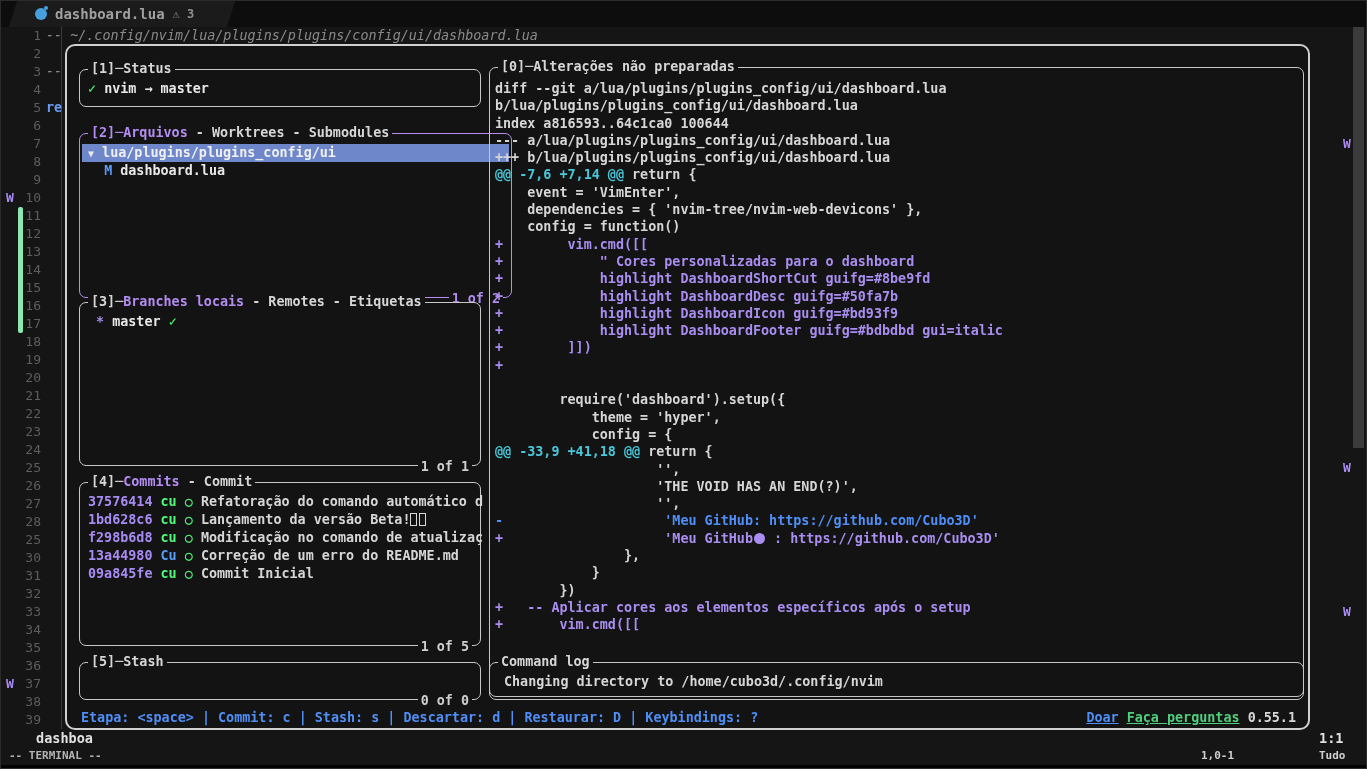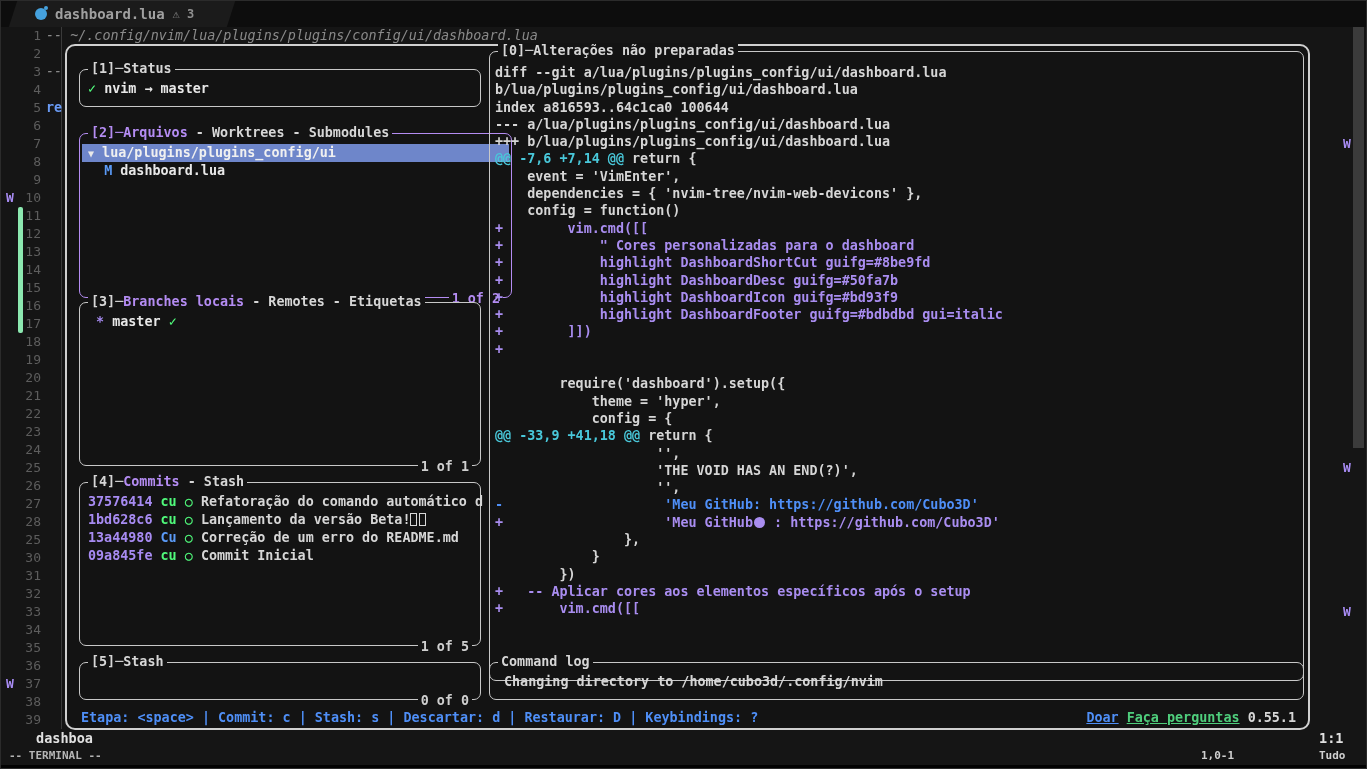--- a/index.html
+++ b/index.html
@@ -153,36 +153,37 @@
 
   <div class="panel" style="left:78px;top:301px;width:402px;height:164px;">
     <div class="ptitle"><span class="t-white">[3]</span><span class="t-white">─</span><span class="t-purple">Branches locais</span><span class="t-white"> - Remotes - Etiquetas</span></div>
     <div class="pcontent">
       <div class="row"> <span class="purple">*</span> <span class="t-bright">master</span> <span class="green">✓</span></div>
     </div>
     <div class="pcount">1 of 1</div>
   </div>
 
   <div class="panel" style="left:78px;top:481px;width:402px;height:164px;">
-    <div class="ptitle"><span class="t-white">[4]</span><span class="t-white">─</span><span class="t-purple">Commits</span><span class="t-white"> - Stash</span></div>
+    <div class="ptitle"><span class="t-white">[4]</span><span class="t-white">─</span><span class="t-purple">Commits</span><span class="t-white"> - Commit</span></div>
     <div class="pcontent" id="commit-list">
         <div class="row"><span class="purple">37576414</span> <span class="green">cu</span> <span class="green">○</span> <span>Refatoração do comando automático d</span></div>
         <div class="row"><span class="purple">1bd628c6</span> <span class="green">cu</span> <span class="green">○</span> <span>Lançamento da versão Beta!</span><span class="tofu"></span><span class="tofu"></span></div>
+        <div class="row"><span class="purple">f298b6d8</span> <span class="green">cu</span> <span class="green">○</span> <span>Modificação no comando de atualizaç</span></div>
         <div class="row"><span class="purple">13a44980</span> <span class="blue">Cu</span> <span class="green">○</span> <span>Correção de um erro do README.md</span></div>
         <div class="row"><span class="purple">09a845fe</span> <span class="green">cu</span> <span class="green">○</span> <span>Commit Inicial</span></div>
       </div>
     <div class="pcount">1 of 5</div>
   </div>
 
   <div class="panel" style="left:78px;top:661px;width:402px;height:38px;">
     <div class="ptitle"><span class="t-white">[5]</span><span class="t-white">─</span><span class="t-white">Stash</span></div>
     <div class="pcount">0 of 0</div>
   </div>
 
-  <div class="panel" style="left:488px;top:50px;width:815px;height:630px;">
+  <div class="panel" style="left:488px;top:66px;width:815px;height:630px;">
     <div class="ptitle t-white">[0]─Alterações não preparadas</div>
     <div id="diff-lines"><div class="dl"><span class="c-ctx">diff --git a/lua/plugins/plugins_config/ui/dashboard.lua</span></div><div class="dl"><span class="c-ctx">b/lua/plugins/plugins_config/ui/dashboard.lua</span></div><div class="dl"><span class="c-ctx">index a816593..64c1ca0 100644</span></div><div class="dl"><span class="c-ctx">--- a/lua/plugins/plugins_config/ui/dashboard.lua</span></div><div class="dl"><span class="c-ctx">+++ b/lua/plugins/plugins_config/ui/dashboard.lua</span></div><div class="dl"><span class="c-hunk">@@ -7,6 +7,14 @@</span><span class="c-ctx"> return {</span></div><div class="dl"><span class="c-ctx">    event = 'VimEnter',</span></div><div class="dl"><span class="c-ctx">    dependencies = { 'nvim-tree/nvim-web-devicons' },</span></div><div class="dl"><span class="c-ctx">    config = function()</span></div><div class="dl"><span class="c-add">+        vim.cmd([[</span></div><div class="dl"><span class="c-add">+            " Cores personalizadas para o dashboard</span></div><div class="dl"><span class="c-add">+            highlight DashboardShortCut guifg=#8be9fd</span></div><div class="dl"><span class="c-add">+            highlight DashboardDesc guifg=#50fa7b</span></div><div class="dl"><span class="c-add">+            highlight DashboardIcon guifg=#bd93f9</span></div><div class="dl"><span class="c-add">+            highlight DashboardFooter guifg=#bdbdbd gui=italic</span></div><div class="dl"><span class="c-add">+        ]])</span></div><div class="dl"><span class="c-add">+</span></div><div class="dl"><span class="c-ctx"></span></div><div class="dl"><span class="c-ctx">        require('dashboard').setup({</span></div><div class="dl"><span class="c-ctx">            theme = 'hyper',</span></div><div class="dl"><span class="c-ctx">            config = {</span></div><div class="dl"><span class="c-hunk">@@ -33,9 +41,18 @@</span><span class="c-ctx"> return {</span></div><div class="dl"><span class="c-ctx">                    '',</span></div><div class="dl"><span class="c-ctx">                    'THE VOID HAS AN END(?)',</span></div><div class="dl"><span class="c-ctx">                    '',</span></div><div class="dl"><span class="c-del">-                    'Meu GitHub: https://github.com/Cubo3D'</span></div><div class="dl"><span class="c-add">+                    'Meu GitHub</span><span class="gh-icon"></span><span class="c-add"> : https://github.com/Cubo3D'</span></div><div class="dl"><span class="c-ctx">                },</span></div><div class="dl"><span class="c-ctx">            }</span></div><div class="dl"><span class="c-ctx">        })</span></div><div class="dl"><span class="c-add">+   -- Aplicar cores aos elementos específicos após o setup</span></div><div class="dl"><span class="c-add">+       vim.cmd([[</span></div></div>
   </div>
 
   <div class="panel" style="left:488px;top:661px;width:815px;height:38px;">
     <div class="ptitle t-white">Command log</div>
     <div class="pcontent">
       <div class="row blue" style="padding-left:12px;">Changing directory to /home/cubo3d/.config/nvim</div>
     </div>
   </div>

